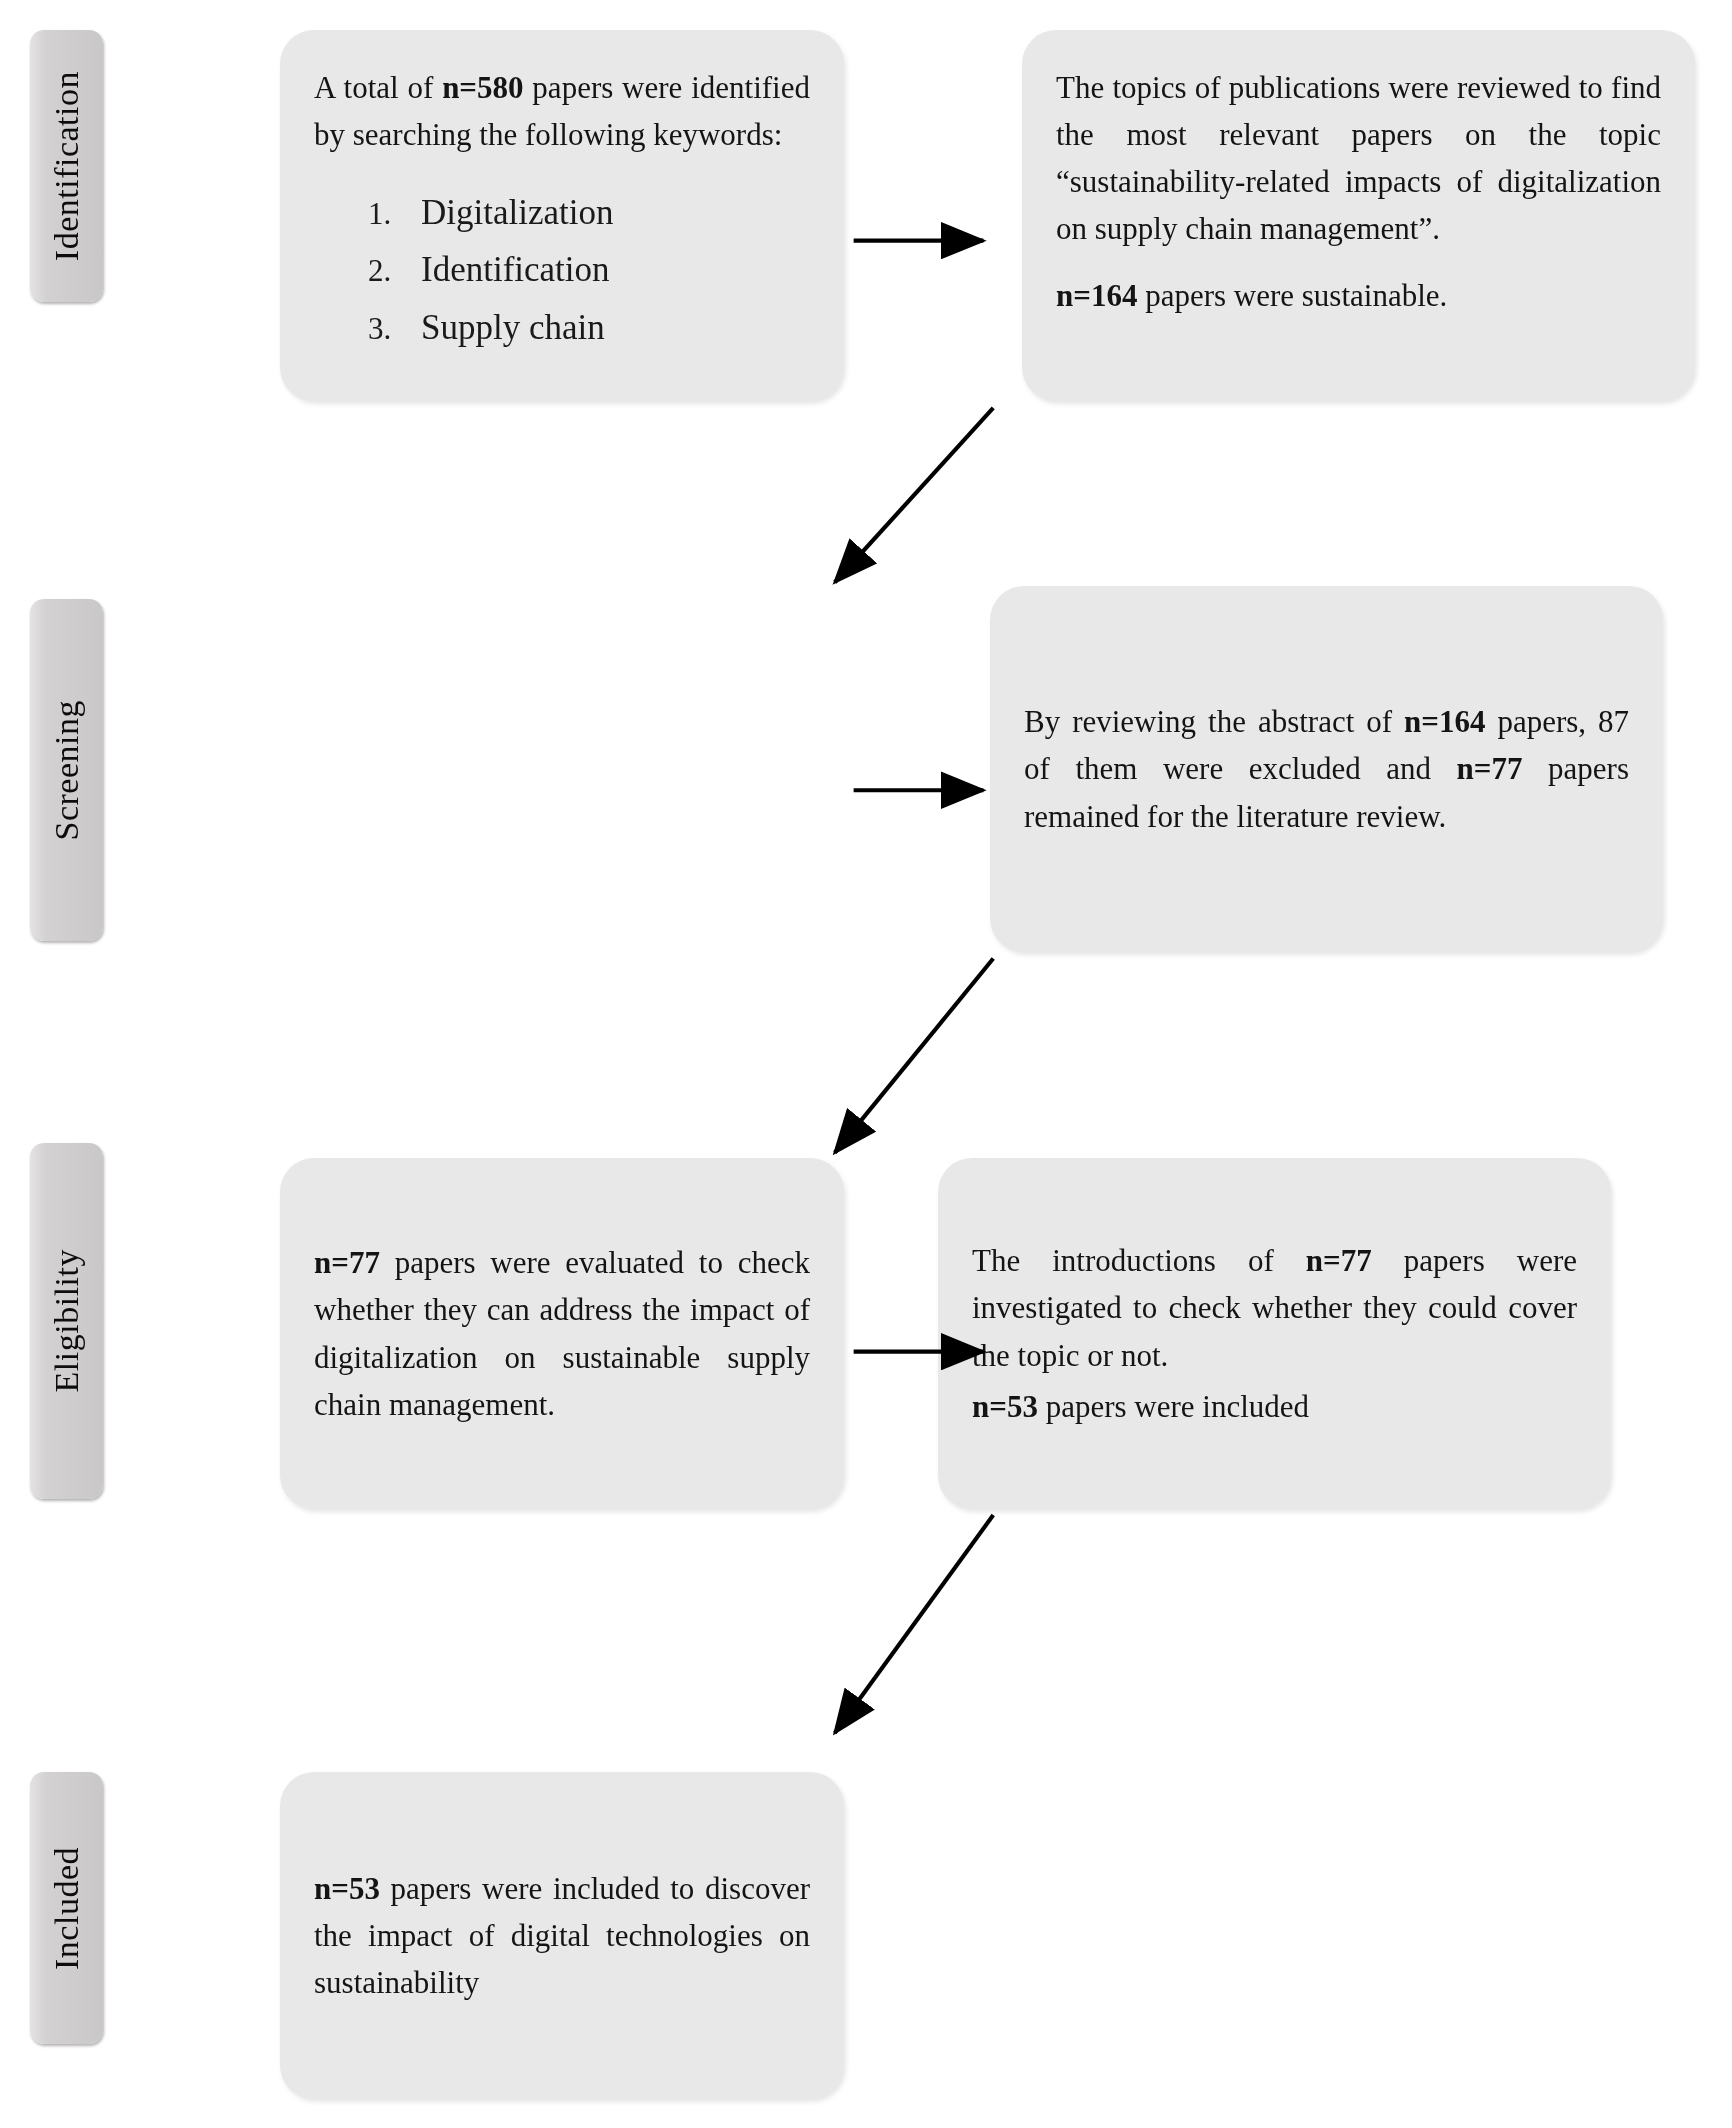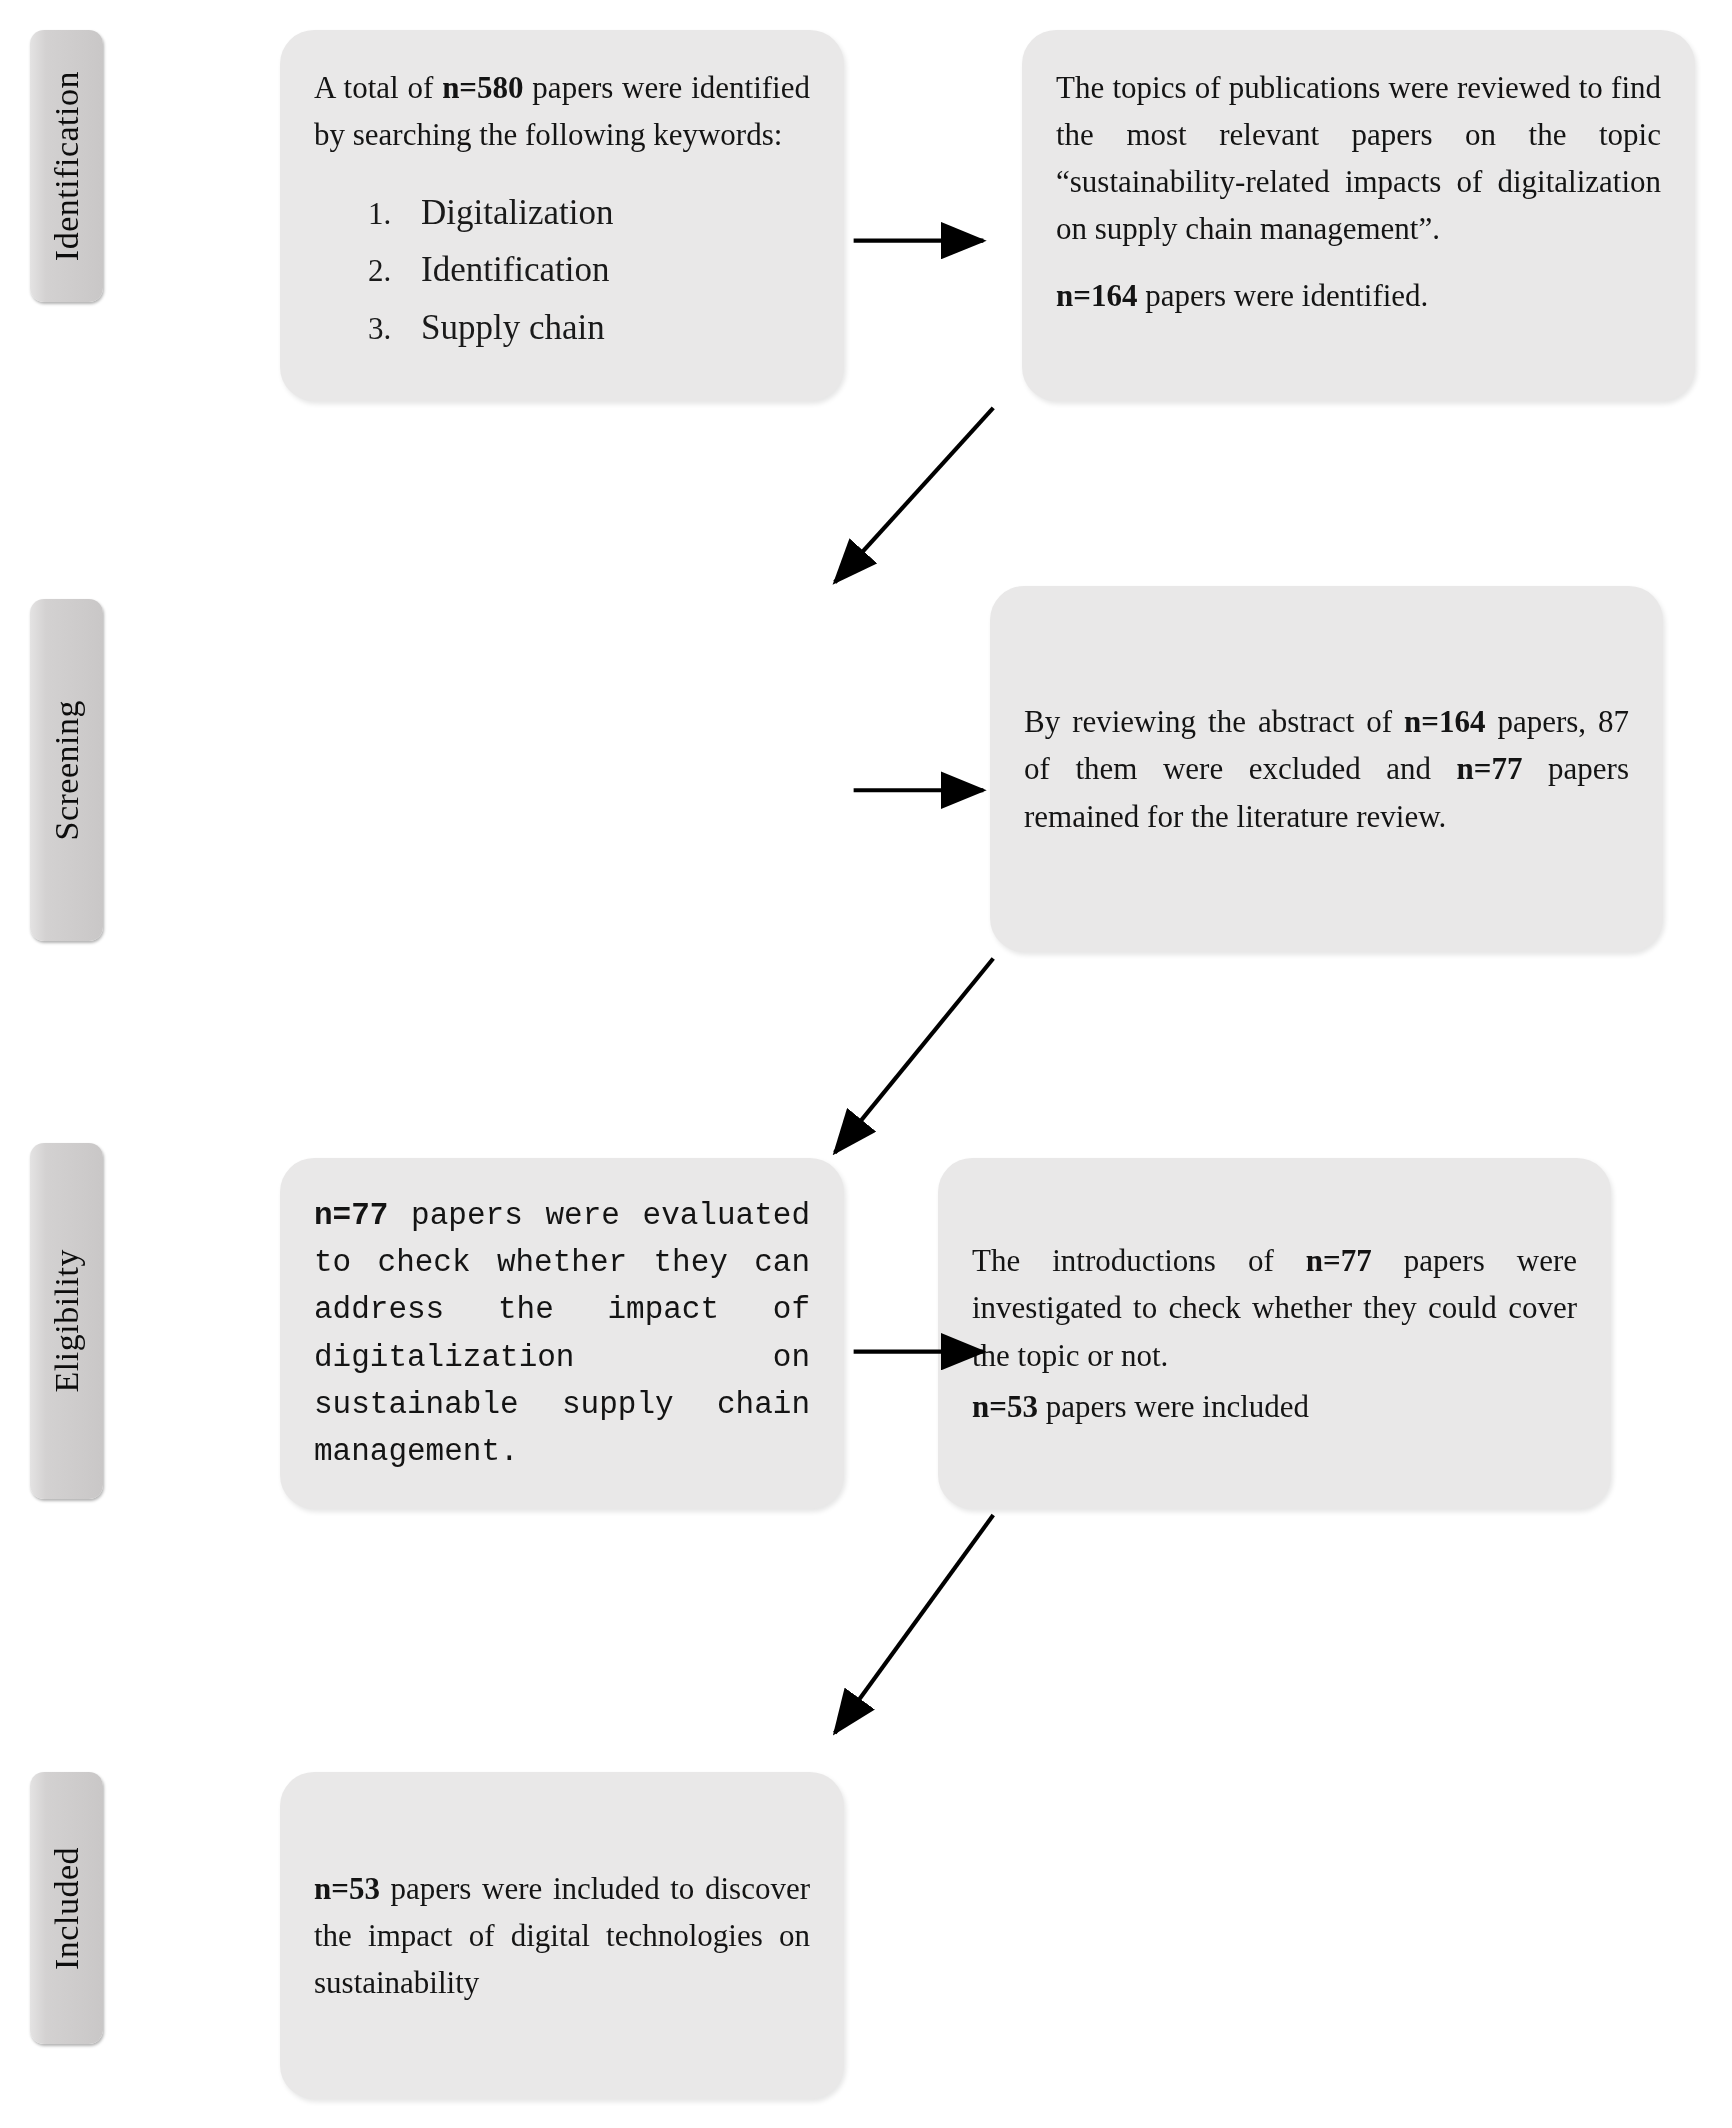--- a/index.html
+++ b/index.html
@@ -115,32 +115,32 @@
     <ol class="keywords">
       <li>Digitalization</li>
       <li>Identification</li>
       <li>Supply chain</li>
     </ol>
   </div>
 
   <div class="box" style="left:990px; top:30px; width:673px; height:371px; justify-content:flex-start; padding-top:34px;margin-left:32px;">
     <p>The topics of publications were reviewed to find the most relevant papers on the topic “sustainability-related impacts of digitalization on supply chain management”.</p>
     <p class="nojust">
-      <span class="b">n=164</span><span> papers were identified.</span>
+      <span class="b">n=164</span><span> papers were sustainable.</span>
     </p>
   </div>
 
 
   <div class="box" style="left:990px; top:586px; width:673px; height:366px;align-items:flex-end;">
     <p>
       <span>By reviewing the abstract of </span><span class="b">n=164</span><span> papers, 87 of them were excluded and </span><span class="b">n=77</span><span> papers remained for the literature review.</span>
     </p>
   </div>
 
-  <div class="box" style="left:280px; top:1158px; width:564px; height:351px;font-family:Liberation Mono, monospace;">
+  <div class="box" style="left:280px; top:1158px; width:564px; height:351px;">
     <p>
       <span class="b">n=77</span><span> papers were evaluated to check whether they can address the impact of digitalization on sustainable supply chain management.</span>
     </p>
   </div>
 
   <div class="box" style="left:938px; top:1158px; width:673px; height:351px;">
     <p>
       <span>The introductions of </span><span class="b">n=77</span><span> papers were investigated to check whether they could cover the topic or not.</span>
     </p>
     <p class="nojust" style="margin-top:4px;">

